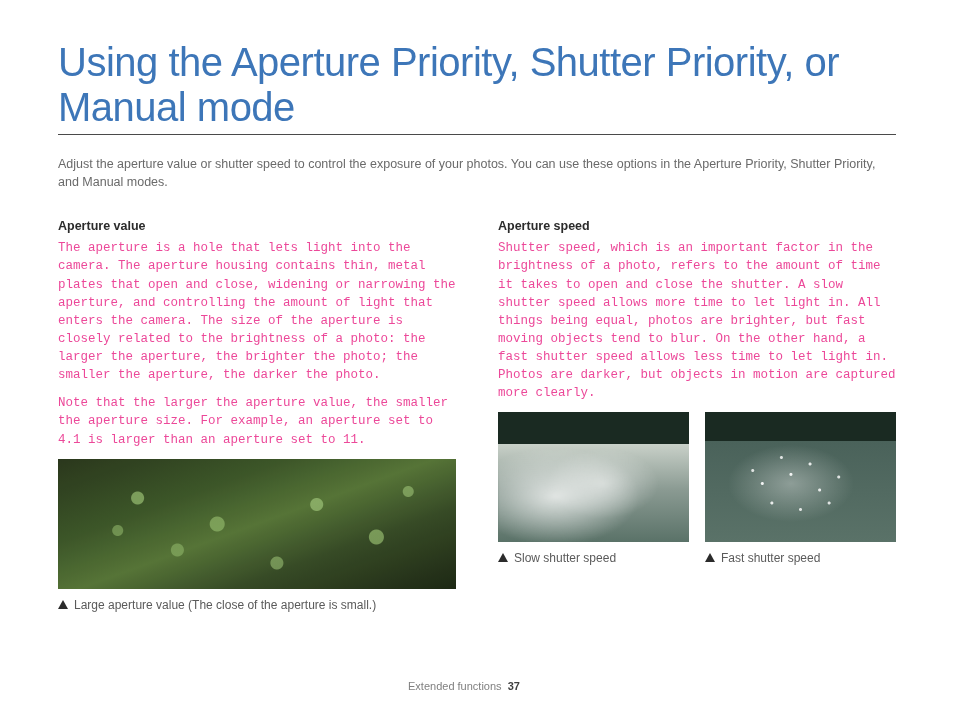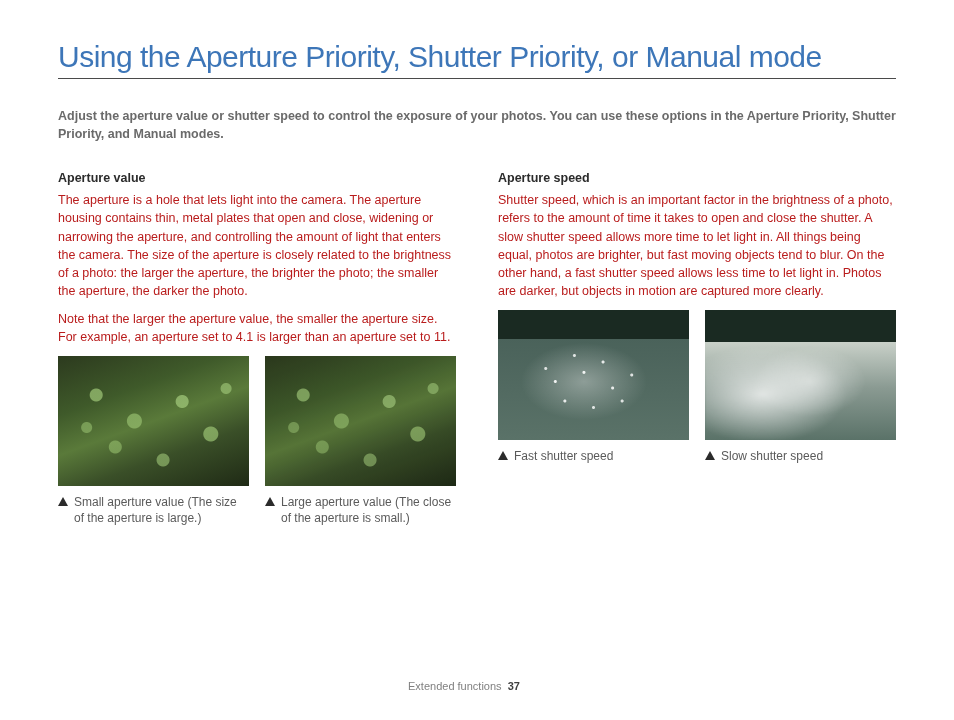--- a/index.html
+++ b/index.html
@@ -6,57 +6,57 @@
   body {
     width: 954px;
     height: 720px;
     background: #ffffff;
     font-family: Helvetica, Arial, sans-serif;
     color: #5a5a5a;
     position: relative;
     padding: 40px 58px 0 58px;
   }
   .page-title {
-    font-size: 30px;
+    font-size: 40px;
     font-weight: 400;
     color: #3d76b8;
     letter-spacing: -0.5px;
     padding-bottom: 4px;
     border-bottom: 1px solid #4a4a4a;
-    margin-bottom: 28px;
+    margin-bottom: 20px;
     font-stretch: condensed;
     font-family: "Helvetica Neue", Helvetica, Arial, sans-serif;
   }
   .intro {
     font-size: 12.5px;
     line-height: 1.45;
     color: #6a6a6a;
     margin-bottom: 28px;
-    font-weight: bold;
   }
   .columns {
     display: flex;
     gap: 42px;
     justify-content: center;
   }
   .col {
     flex: 1;
     min-width: 0;
   }
   .section-heading {
     font-size: 12.5px;
     font-weight: 700;
     color: #2b2b2b;
     margin-bottom: 6px;
   }
   .body-text {
     font-size: 12.5px;
     line-height: 1.45;
-    color: #b91c1c;
+    color: #ec4899;
     margin-bottom: 10px;
+    font-family: Liberation Mono, monospace;
   }
   .img-row {
     display: flex;
     gap: 16px;
     margin-top: 8px;
   }
   .img-block {
     flex: 1;
     min-width: 0;
   }
@@ -147,63 +147,54 @@
 
 <div class="columns">
 
   <div class="col">
     <div class="section-heading">Aperture value</div>
     <p class="body-text">The aperture is a hole that lets light into the camera. The aperture housing contains thin, metal plates that open and close, widening or narrowing the aperture, and controlling the amount of light that enters the camera. The size of the aperture is closely related to the brightness of a photo: the larger the aperture, the brighter the photo; the smaller the aperture, the darker the photo.</p>
     <p class="body-text">Note that the larger the aperture value, the smaller the aperture size. For example, an aperture set to 4.1 is larger than an aperture set to 11.</p>
 
     <div class="img-row">
       <div class="img-block">
-        <div class="img-placeholder plant"></div>
-        <div class="caption">
-          <svg class="tri-icon" width="10" height="9" viewBox="0 0 10 9">
-              <polygon points="5,0 10,9 0,9" fill="#2b2b2b"></polygon>
-            </svg>
-          <span>Small aperture value (The size of the aperture is large.)</span>
-        </div>
-      </div>
-      <div class="img-block">
         <div class="img-placeholder plant" style="filter:blur(0.6px) brightness(0.95);"></div>
         <div class="caption">
           <svg class="tri-icon" width="10" height="9" viewBox="0 0 10 9">
               <polygon points="5,0 10,9 0,9" fill="#2b2b2b"></polygon>
             </svg>
           <span>Large aperture value (The close of the aperture is small.)</span>
         </div>
       </div>
     </div>
   </div>
 
   <div class="col">
     <div class="section-heading">Aperture speed</div>
     <p class="body-text">Shutter speed, which is an important factor in the brightness of a photo, refers to the amount of time it takes to open and close the shutter. A slow shutter speed allows more time to let light in. All things being equal, photos are brighter, but fast moving objects tend to blur. On the other hand, a fast shutter speed allows less time to let light in. Photos are darker, but objects in motion are captured more clearly.</p>
 
     <div class="img-row">
       <div class="img-block">
+        <div class="img-placeholder water-slow"></div>
+        <div class="caption">
+          <svg class="tri-icon" width="10" height="9" viewBox="0 0 10 9">
+              <polygon points="5,0 10,9 0,9" fill="#2b2b2b"></polygon>
+            </svg>
+          <span>Slow shutter speed</span>
+        </div>
+      </div>
+      <div class="img-block">
         <div class="img-placeholder water-fast"></div>
         <div class="caption">
           <svg class="tri-icon" width="10" height="9" viewBox="0 0 10 9">
               <polygon points="5,0 10,9 0,9" fill="#2b2b2b"></polygon>
             </svg>
           <span>Fast shutter speed</span>
         </div>
       </div>
-      <div class="img-block">
-        <div class="img-placeholder water-slow"></div>
-        <div class="caption">
-          <svg class="tri-icon" width="10" height="9" viewBox="0 0 10 9">
-              <polygon points="5,0 10,9 0,9" fill="#2b2b2b"></polygon>
-            </svg>
-          <span>Slow shutter speed</span>
-        </div>
-      </div>
     </div>
   </div>
 
 </div>
 
 <div class="footer">
   <span>Extended functions</span>&nbsp;&nbsp;<span class="pnum">37</span>
 </div>
 
 </body></html>

